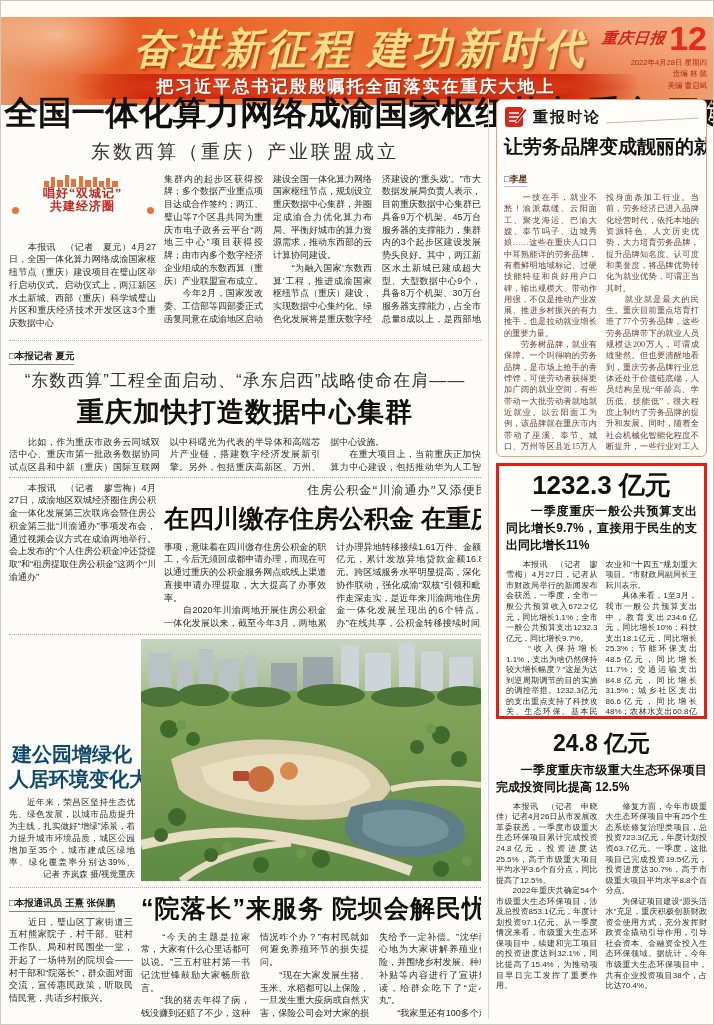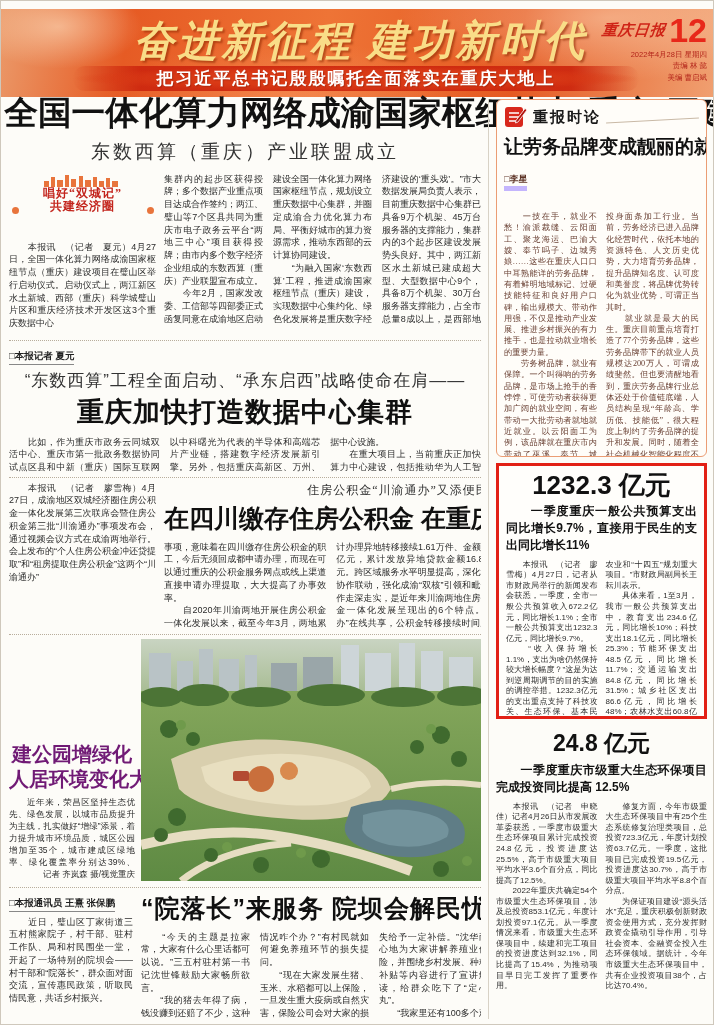--- a/index.html
+++ b/index.html
@@ -5,21 +5,21 @@
   * { margin:0; padding:0; box-sizing:border-box; }
   html,body { background:#e9e4da; }
   body { font-family:"Liberation Sans", sans-serif; }
   .page {
     position:relative; width:714px; height:1025px; margin:0 auto;
     background:#fdfcf8; overflow:hidden; border:1px solid #cfc8bc;
   }
 
   
   .banner {
-    position:absolute; left:0; top:8px; width:714px; height:88px;
+    position:absolute; left:0; top:16px; width:714px; height:88px;
     background:
       radial-gradient(120px 60px at 8% 20%, rgba(255,230,200,.55), rgba(255,230,200,0) 70%),
       radial-gradient(300px 90px at 85% 10%, rgba(255,220,190,.5), rgba(255,220,190,0) 70%),
       radial-gradient(260px 80px at 40% 100%, rgba(255,170,120,.35), rgba(255,170,120,0) 70%),
       linear-gradient(100deg, #eb9a6a 0%, #e65b24 18%, #ee7436 45%, #e55a22 72%, #f0a071 100%);
     overflow:hidden;
     text-decoration:underline;
   }
   .banner-slogan {
     position:absolute; left:120px; top:4px; width:480px; text-align:center;
@@ -104,21 +104,21 @@
   .fund-headline {
     text-align:center; font-size:25px; font-weight:bold; color:#101010;
     margin:3px 0 6px 0; white-space:nowrap;
   }
   .cols3 { column-count:3; column-gap:10px; }
 
   
   .photo-row { display:flex; height:242px; overflow:hidden; }
   .photo-left { width:132px; flex:none; padding-right:6px; display:flex; flex-direction:column; }
   .photo-left .spacer { height:120px; }
-  .green-title { font-size:20px; font-weight:bold; color:#701a75; text-align:center; line-height:1.25; white-space:nowrap; }
+  .green-title { font-size:20px; font-weight:bold; color:#0c4a6e; text-align:center; line-height:1.25; white-space:nowrap; }
   .credit { font-size:8.5px; color:#333; text-align:right; margin-top:2px; }
   .photo-frame { flex:1; position:relative; overflow:hidden; }
   .photo-frame svg { display:block; width:100%; height:100%; }
 
   
   .yard-headline {
     text-align:center; font-size:25px; font-weight:bold; color:#101010; letter-spacing:1px;
     margin-bottom:6px; white-space:nowrap;
   }
 
@@ -126,21 +126,21 @@
   .commentary-box {
     border:1px solid #eb9d74; border-radius:6px; height:358px; padding:6px 7px; overflow:hidden;
     position:relative; background:#fffdf9;
   }
   .commentary-head { display:flex; align-items:center; gap:5px; margin-bottom:4px; }
   .commentary-head .label { font-size:15px; font-weight:bold; color:#1a1a1a; letter-spacing:2px; }
   .commentary-head .rule { flex:1; height:1px; background:#c9b9a6; transform:translateY(3px) rotate(-3deg); }
   .commentary-headline {
     text-align:center; font-size:19px; font-weight:bold; color:#111; margin:6px 0 8px 0; white-space:nowrap;
   }
-  .commentary-byline { font-size:9px; font-weight:bold; color:#5d3326; border-bottom:5px solid #c4b5fd; display:inline-block; margin-bottom:20px; }
+  .commentary-byline { font-size:9px; font-weight:bold; color:#5d3326; border-bottom:1px solid #c4b5fd; display:inline-block; margin-bottom:5px; }
   .commentary-body {
     column-count:2; column-gap:9px; font-family:"Liberation Serif", serif;
     font-size:8.2px; line-height:1.38; color:#6a4134; text-align:justify; white-space:pre-line;
     height:268px; overflow:hidden;
   }
 
   .red-box {
     margin-top:6px; border:3px solid #e22015; height:256px; padding:5px 7px; overflow:hidden; background:#fffefb;
   }
   .red-box .big-number { text-align:center; font-size:26px; font-weight:bold; color:#111; line-height:1.1; }

